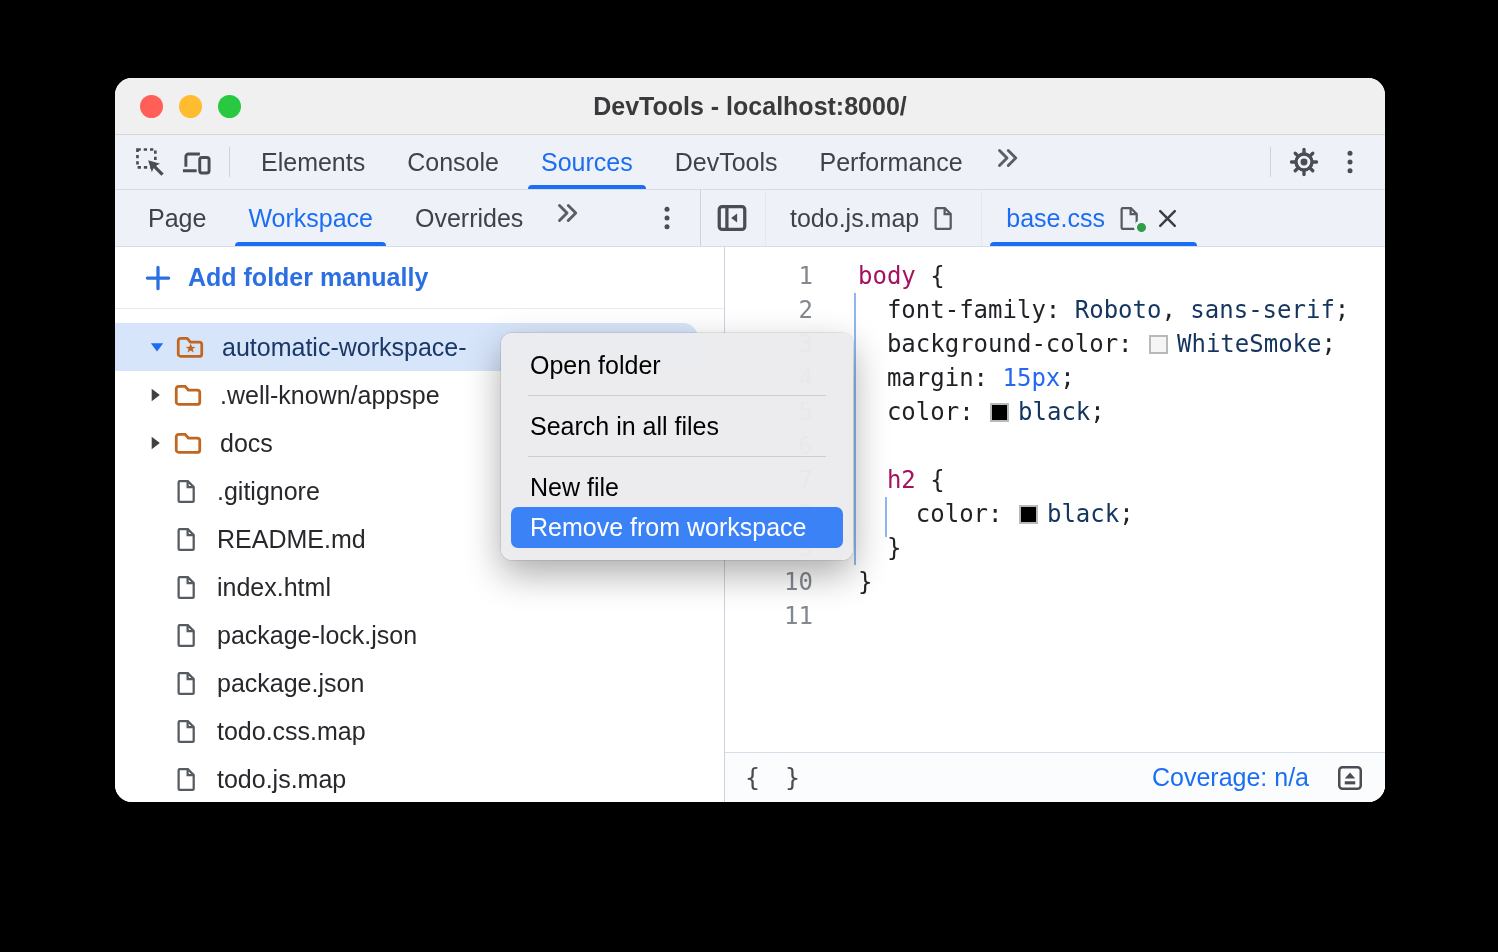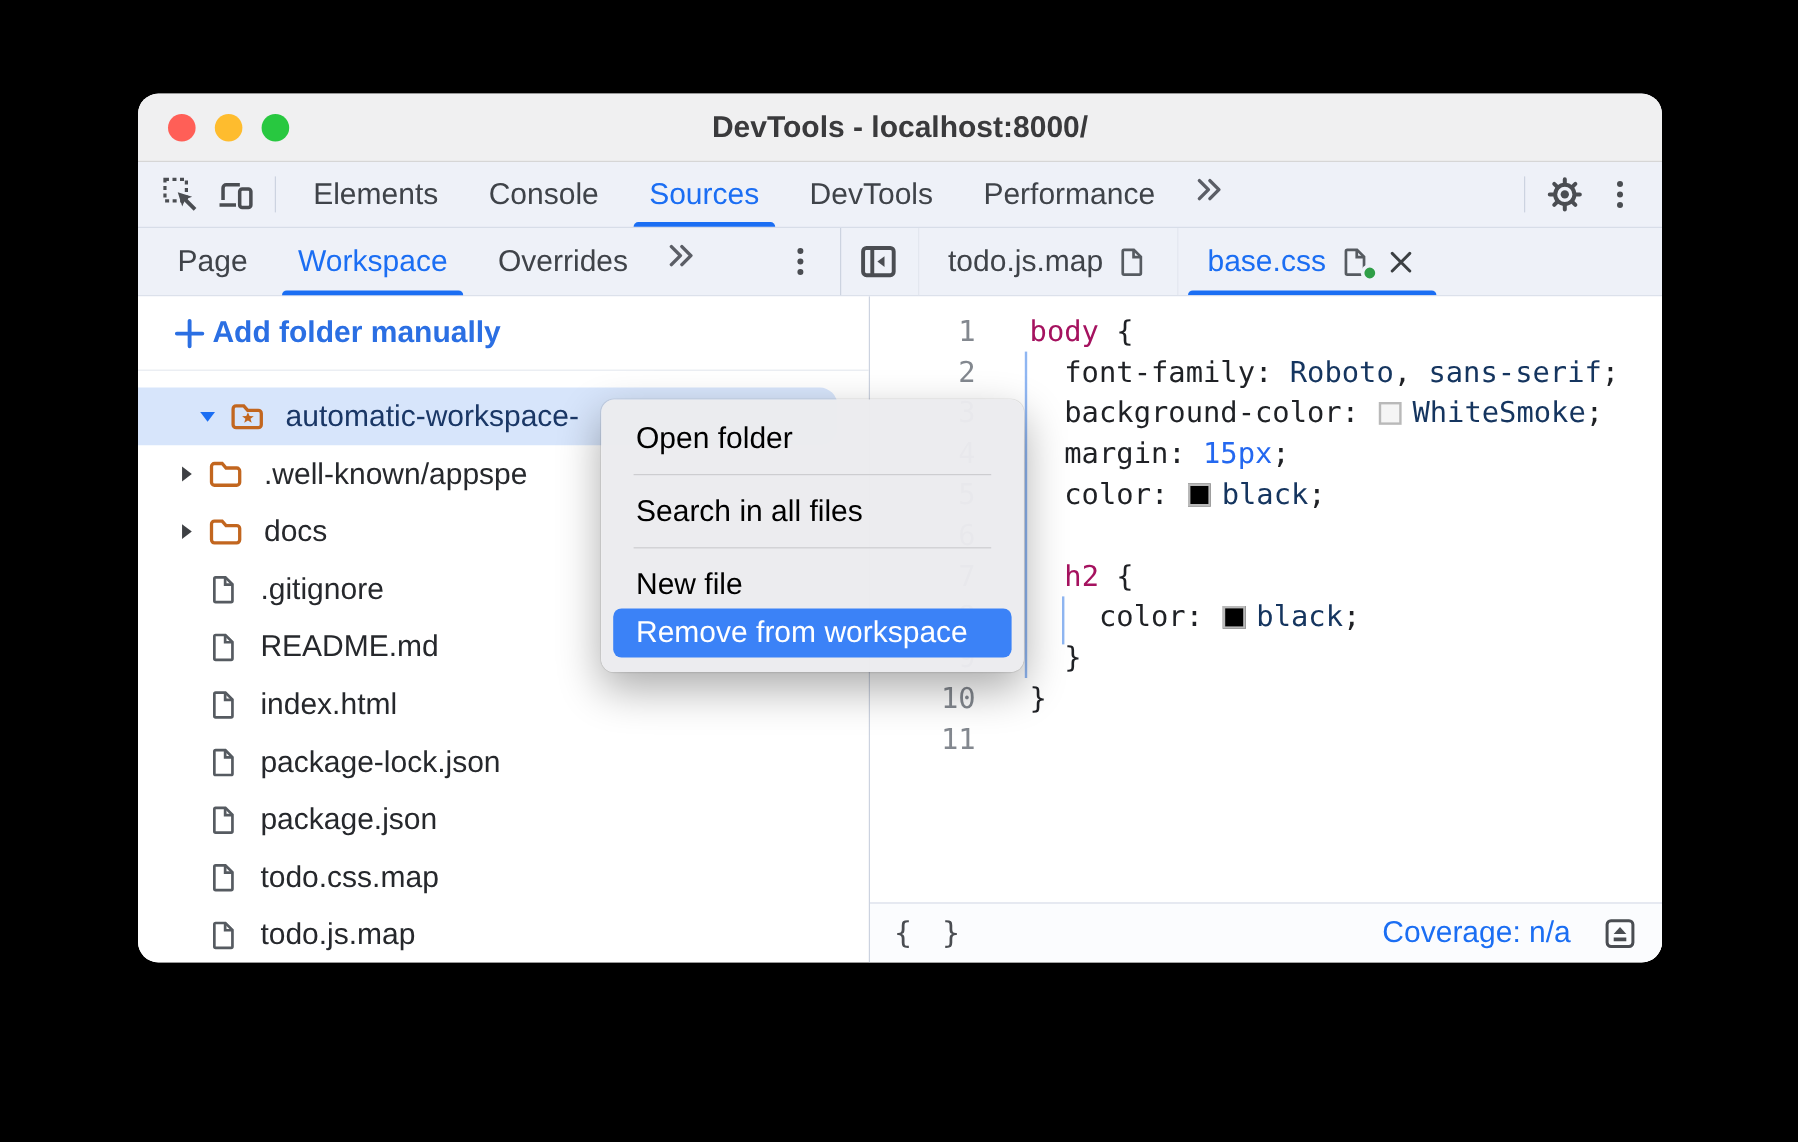--- a/index.html
+++ b/index.html
@@ -23,23 +23,23 @@
   .row2{height:57px;display:flex;background:#eef1f8;border-bottom:1px solid #d7dde8;}
   .row2-left{width:586px;display:flex;align-items:center;padding:0 10px 0 12px;border-right:1px solid #ccd3e0;}
   .row2-right{flex:1;display:flex;align-items:center;padding:0 2px 0 8px;overflow:hidden;}
   .etab{height:100%;display:flex;align-items:center;gap:11px;padding:0 24px;font-size:25px;color:#3f4349;position:relative;white-space:nowrap;border-left:1px solid #e3e7ef;}
   .etab.active{color:#1b6ef3;}
   .doc-wrap{position:relative;display:flex;}
   .mod-dot{position:absolute;right:-6px;bottom:-3px;width:15px;height:15px;border-radius:50%;background:#2f9e47;border:3px solid #eef1f8;}
   
   .content{display:flex;height:555px;}
   .left-pane{width:610px;border-right:1px solid #ccd3e0;display:flex;flex-direction:column;background:#fff;flex:0 0 auto;}
-  .add-folder{height:62px;border-bottom:1px solid #e7eaf0;display:flex;align-items:center;gap:4px;padding-left:28px;color:#2b6fe3;font-size:25px;font-weight:600;}
+  .add-folder{height:62px;border-bottom:1px solid #e7eaf0;display:flex;align-items:center;gap:15px;padding-left:28px;color:#2b6fe3;font-size:25px;font-weight:600;}
   .tree{flex:1;padding-top:14px;overflow:hidden;}
-  .tree-row{height:48px;display:flex;align-items:center;font-size:25px;color:#26282c;padding-left:42px;white-space:nowrap;}
+  .tree-row{height:48px;display:flex;align-items:center;font-size:25px;color:#26282c;padding-left:26px;white-space:nowrap;}
   .tree-row.depth1{padding-left:24px;}
   .tree-row .arrow{width:32px;display:flex;justify-content:center;flex:0 0 auto;}
   .tree-row .ficon{margin:0 17px 0 2px;display:flex;flex:0 0 auto;}
   .tree-row.selected{background:#d7e5fb;border-radius:0 15px 15px 0;margin-right:26px;color:#1a3766;}
   
   .right-pane{flex:1;display:flex;flex-direction:column;background:#fff;overflow:hidden;}
   .editor{flex:1;position:relative;font-family:"DejaVu Sans Mono",monospace;font-size:24px;overflow:hidden;}
   .gutter{position:absolute;left:0;top:12px;width:96px;text-align:right;color:#83888f;}
   .gutter div{height:34px;line-height:34px;padding-right:8px;}
   .code{position:absolute;left:133px;top:12px;right:2px;}

